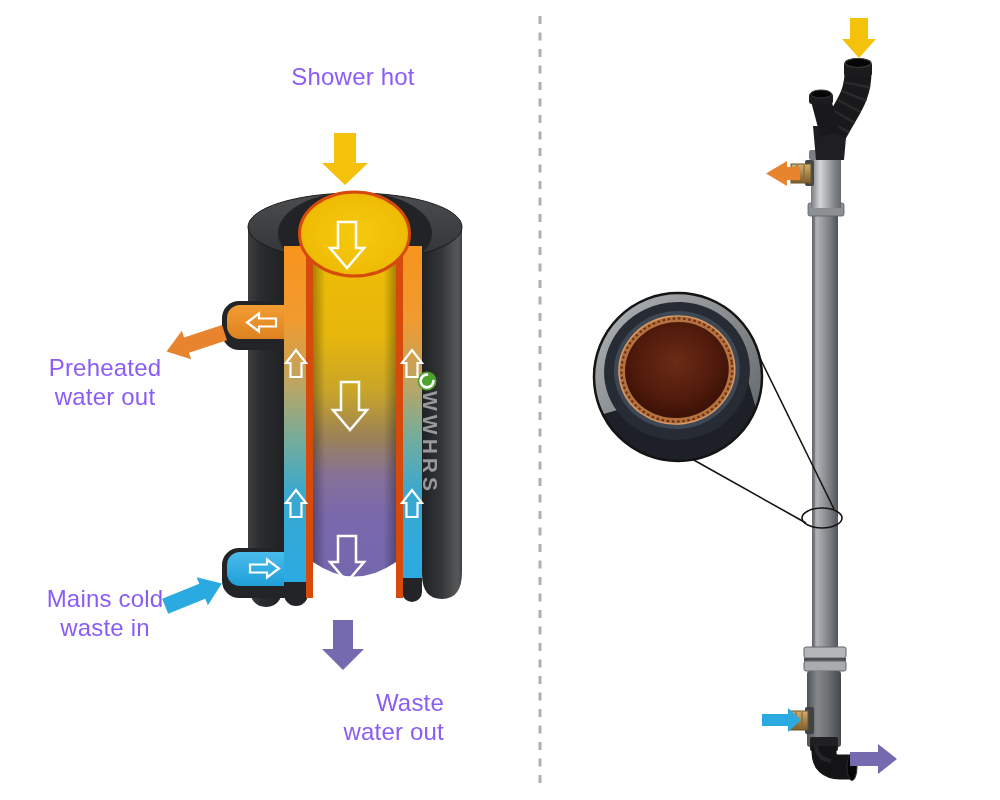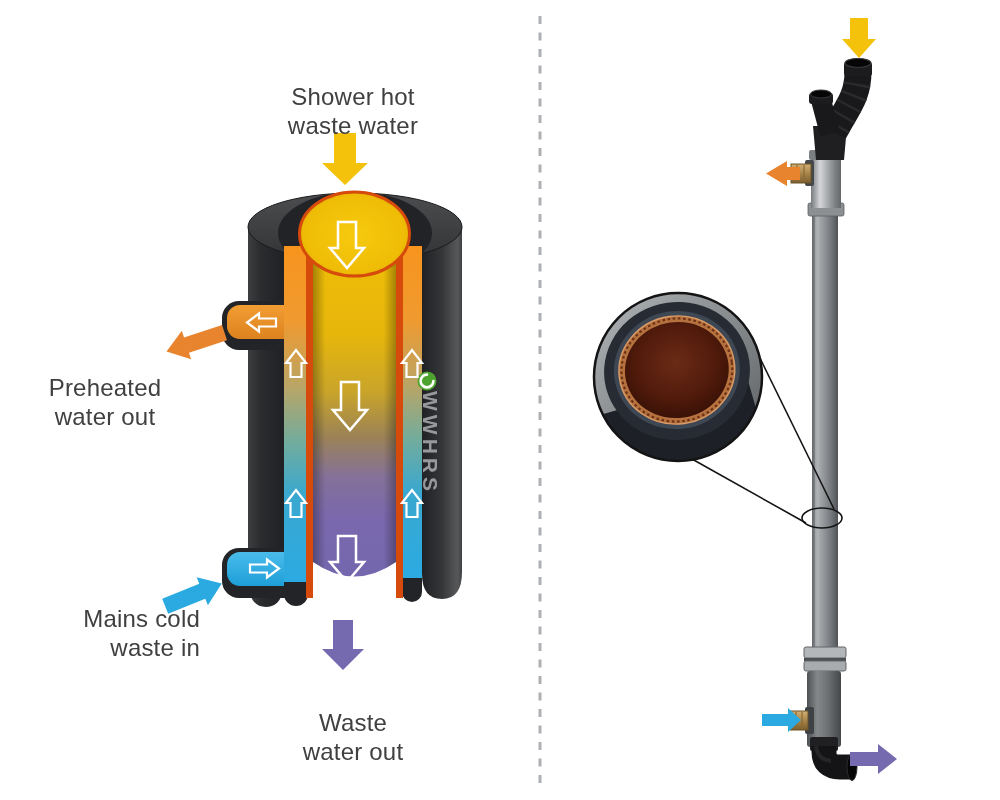--- a/index.html
+++ b/index.html
@@ -2,22 +2,22 @@
 <html><head>
 <meta charset="utf-8">
 <style>
   html,body{margin:0;padding:0;}
   body{
     width:1000px;height:800px;position:relative;background:#ffffff;
     font-family:"Liberation Sans", sans-serif;overflow:hidden;
   }
   svg{position:absolute;left:0;top:0;}
   .label{
-    position:absolute;color:#404040;font-size:24px;line-height:29px;
-    text-align:center;letter-spacing:.2px;margin-top:20px;
+    position:absolute;color:#8b5cf6;font-size:24px;line-height:29px;
+    text-align:center;letter-spacing:.2px;
   }
   .wwhrs-text{
     position:absolute;left:442px;top:391px;transform:rotate(90deg);
     transform-origin:0 0;font-size:21px;font-weight:700;letter-spacing:4px;
     color:#97999C;white-space:nowrap;
   }
   .arrow-hot{fill:#F4C20B}.arrow-orange{fill:#E8832E}
   .arrow-blue{fill:#2BAAE2}.arrow-purple{fill:#7569AF}
 </style>
 </head>
@@ -248,27 +248,26 @@
 
     <polygon class="arrow-hot" points="850,18 868,18 868,39 876,39 859,58 842,39 850,39" fill="#F4C20B"></polygon>
     <polygon class="arrow-orange" points="800,167 787,167 787,161 766,173.5 787,186 787,180 800,180" fill="#E8832E"></polygon>
     <polygon class="arrow-blue" points="762,714 788,714 788,708 801,720 788,732 788,726 762,726" fill="#2BAAE2"></polygon>
     <polygon class="arrow-purple" points="850,752 878,752 878,744 897,759 878,774 878,766 850,766" fill="#7569AF"></polygon>
   </g>
 </svg>
 
 <div class="label" style="left:237px;top:62px;width:232px;">
   <span>Shower hot</span><br>
-  <span>waste water</span>
 </div>
 <div class="label" style="left:10px;top:353px;width:190px;">
   <span>Preheated</span><br>
   <span>water out</span>
 </div>
-<div class="label" style="left:10px;top:584px;width:190px;text-align:right;">
+<div class="label" style="left:10px;top:584px;width:190px;">
   <span>Mains cold</span><br>
   <span>waste in</span>
 </div>
-<div class="label" style="left:262px;top:688px;width:182px;">
+<div class="label" style="left:262px;top:688px;width:182px;text-align:right;">
   <span>Waste</span><br>
   <span>water out</span>
 </div>
 <div class="wwhrs-text">WWHRS</div>
 
 </body></html>

